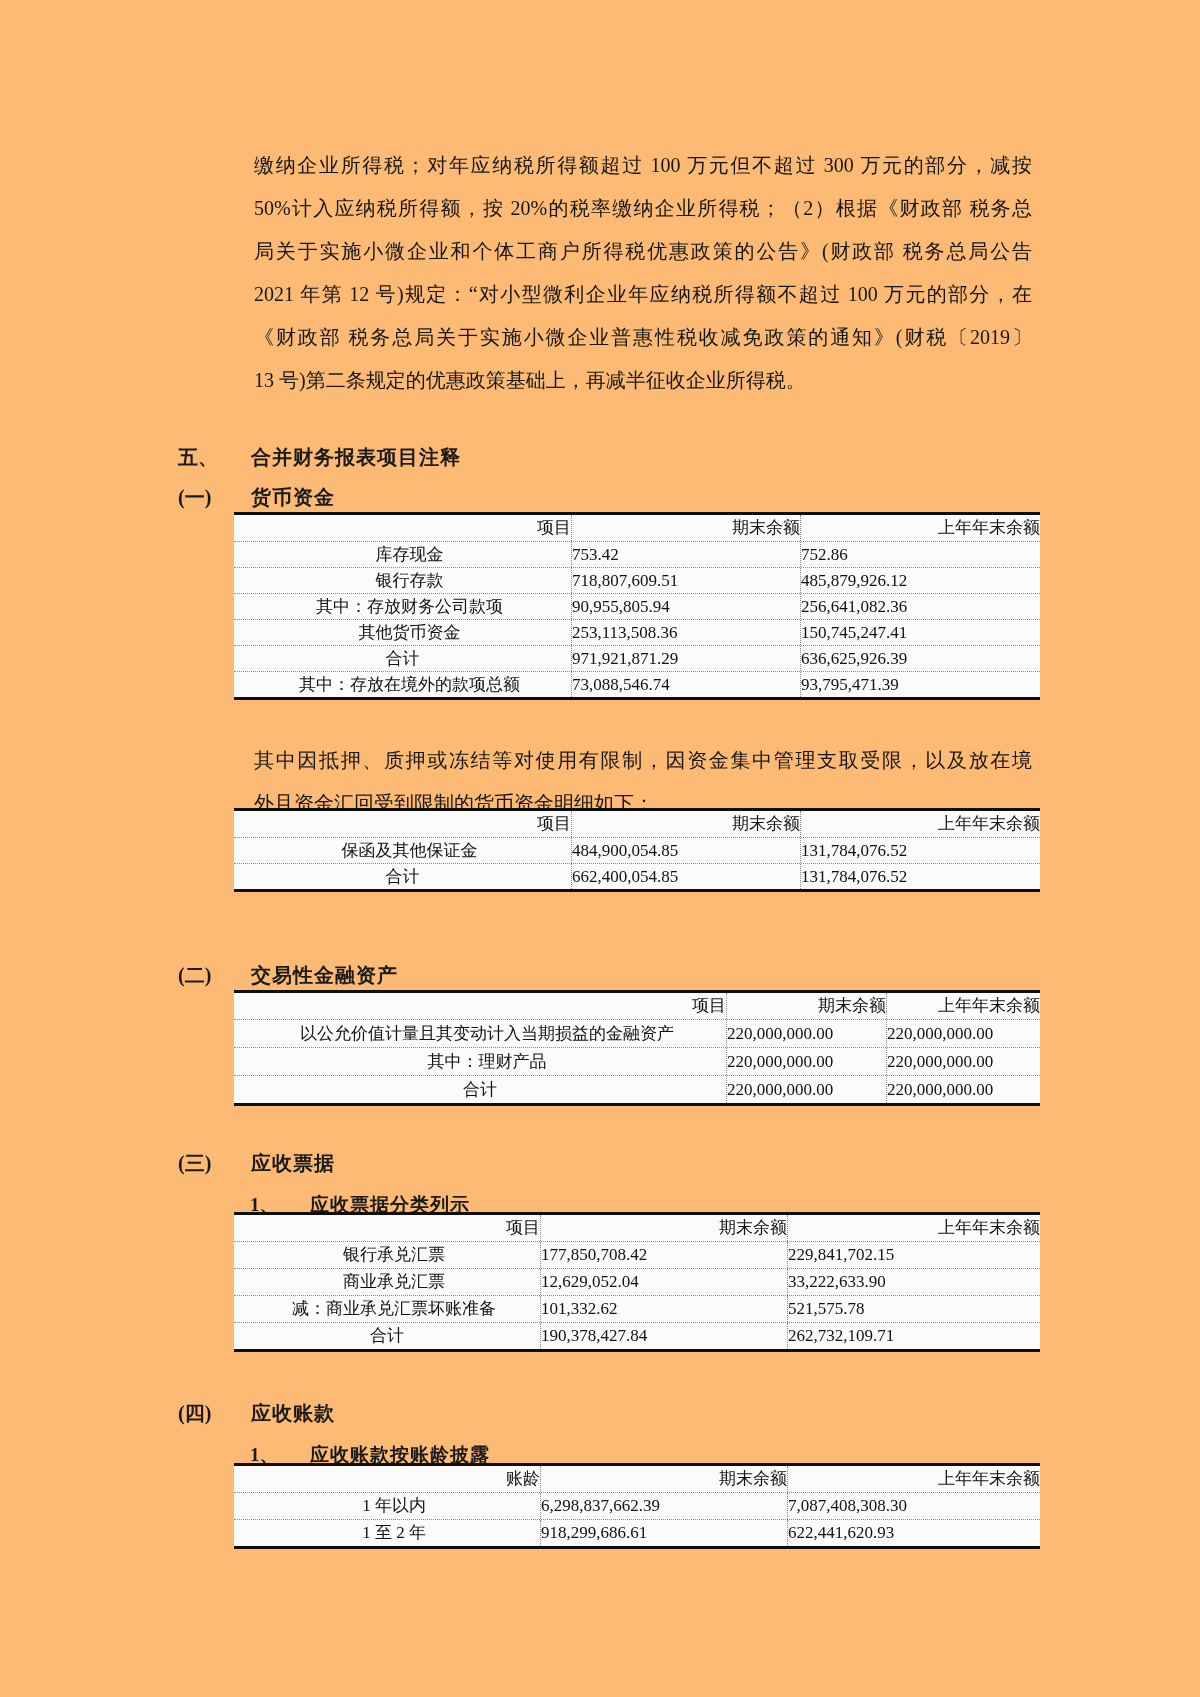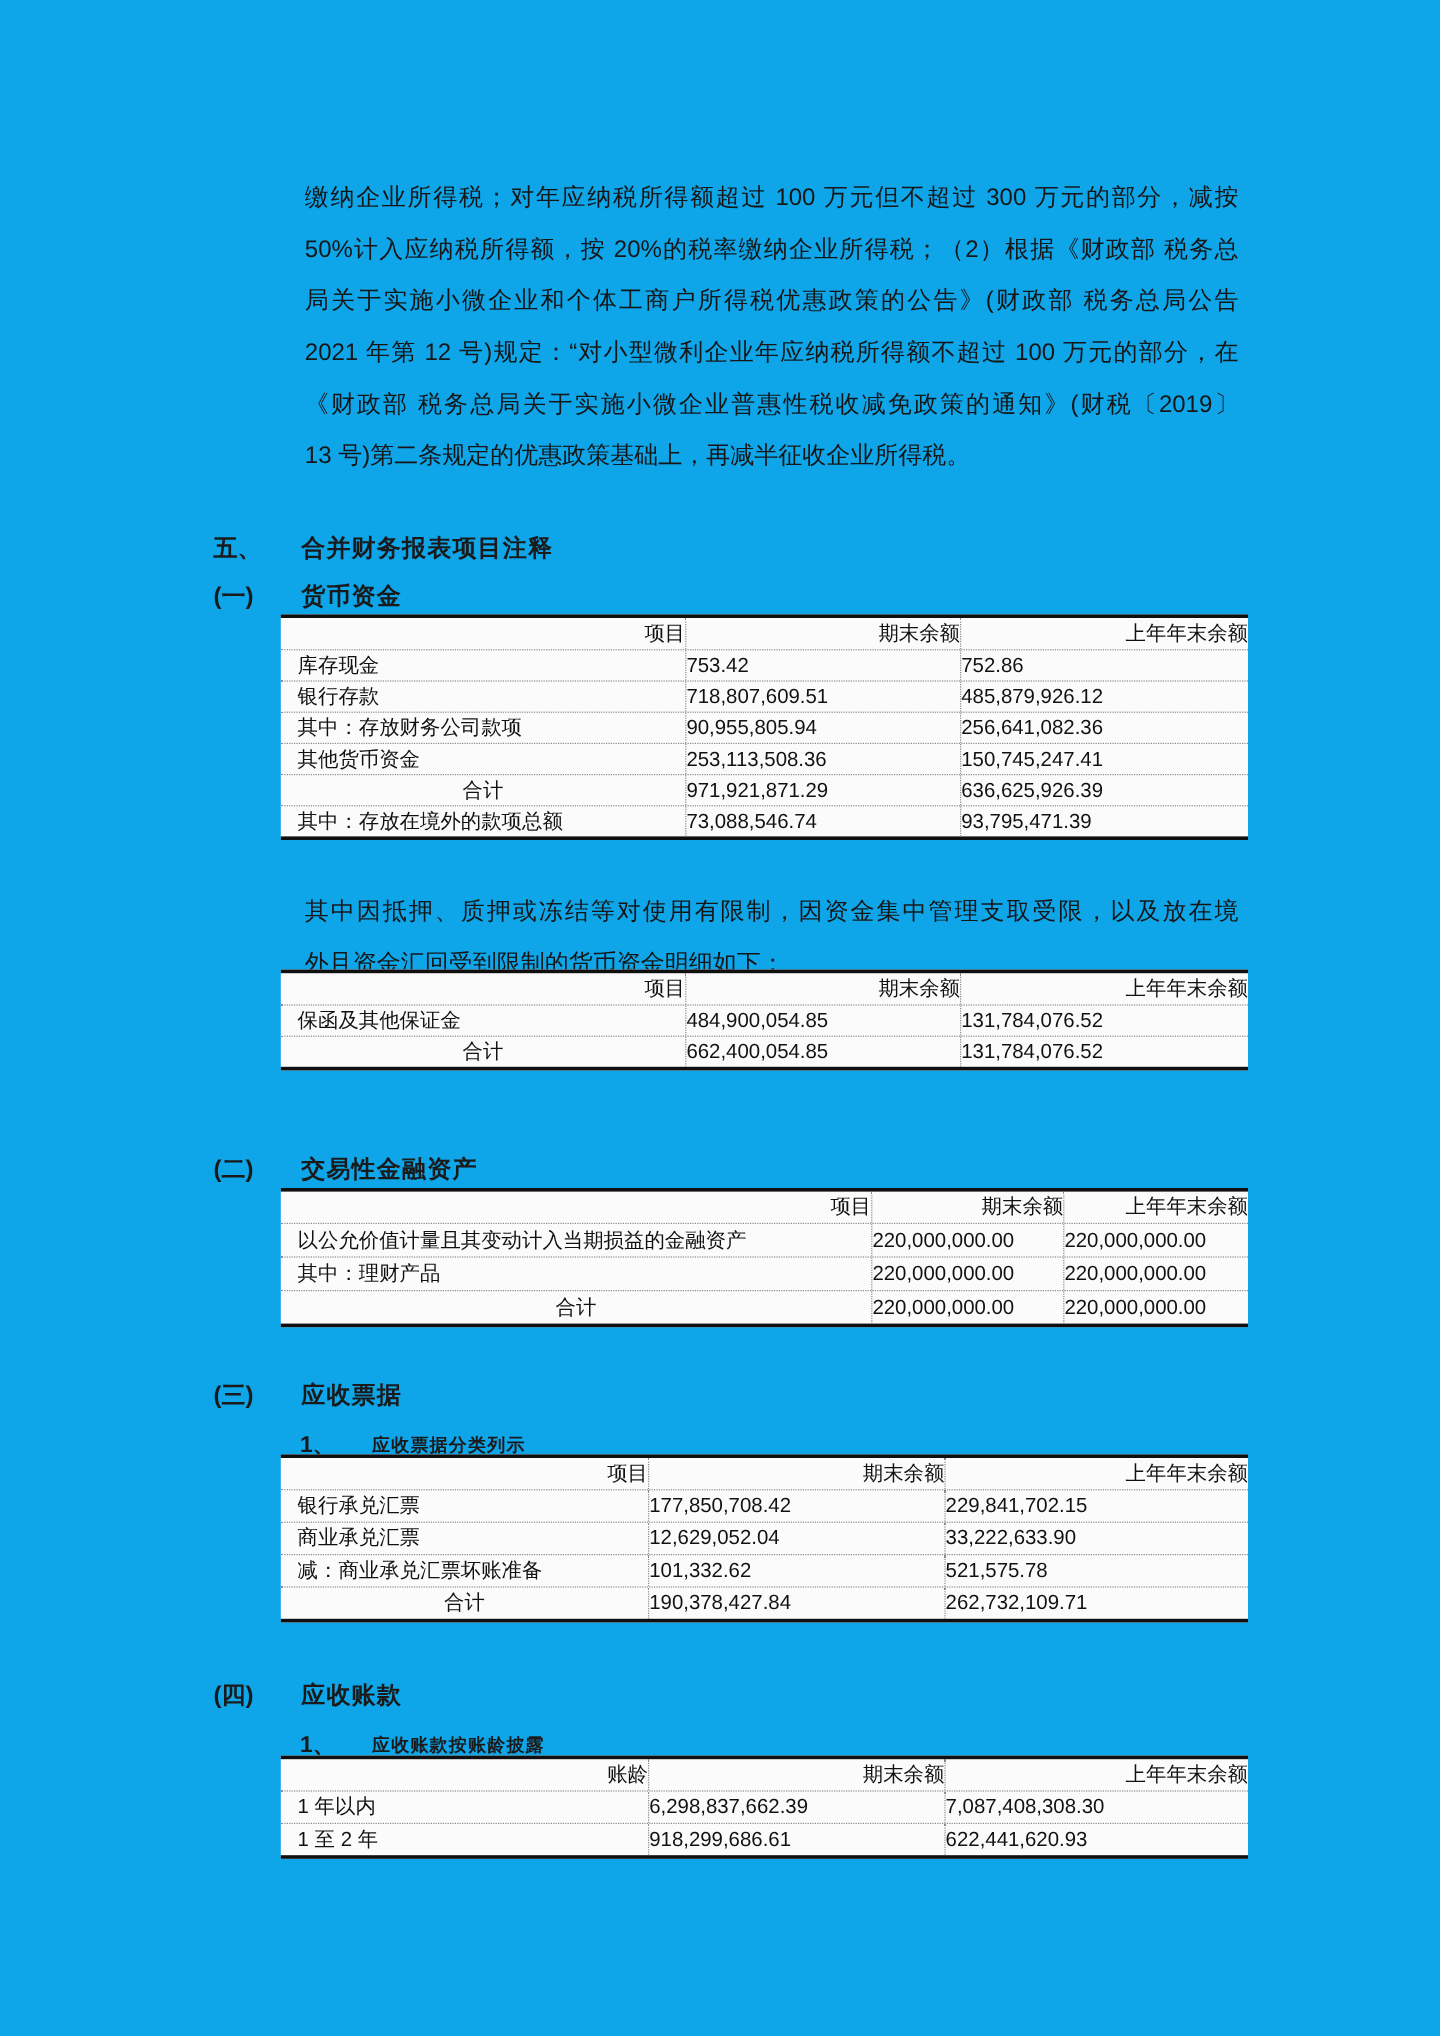--- a/index.html
+++ b/index.html
@@ -1,53 +1,53 @@
 <!DOCTYPE html>
 <html><head>
 <meta charset="utf-8">
 <style>
   html,body { margin:0; padding:0; }
   .page {
     position:relative; width:1200px; height:1697px;
-    background:#0ea5e9; overflow:hidden;
-    font-family:Liberation Sans, sans-serif;
+    background:#fdba74; overflow:hidden;
+    font-family:Liberation Serif, serif;
     color:#1a1a1a;
   }
   
   .pline {
     position:absolute; left:254px; width:778px; height:30px;
     font-size:20px; line-height:30px; white-space:nowrap;
     color:#161616;
   }
   .jline { white-space:normal; text-align:justify; text-align-last:justify; }
   
   .hrow { position:absolute; left:0; width:100%; height:26px; font-weight:bold; }
   .hlabel  { position:absolute; left:178px; font-size:20px; line-height:26px; }
   .htitle  { position:absolute; left:251px; font-size:20px; line-height:26px; letter-spacing:1px; }
   .subnum  { position:absolute; left:250px; font-size:19px; line-height:26px; }
-  .subtitle{ position:absolute; left:310px; font-size:15px; line-height:26px; letter-spacing:1px; }
+  .subtitle{ position:absolute; left:310px; font-size:19px; line-height:26px; letter-spacing:1px; }
   
   .dtable {
     position:absolute; left:234px; width:806px;
     border-top:3px solid #0f0f0f; border-bottom:3px solid #0f0f0f;
     box-sizing:border-box; background:#fbfbfb;
   }
   .trow {
     display:grid; height:var(--rh,25px);
     border-bottom:1px dotted #8a8a8a; box-sizing:content-box;
   }
   .trow:last-child { border-bottom:none; }
   .trow.thead { height:26px; }
   .tcell {
     font-size:17px; line-height:var(--rh,25px); color:#111;
     overflow:hidden; white-space:nowrap; box-sizing:border-box;
   }
   .thead .tcell { line-height:26px; text-align:right; }
   .tcell:nth-child(2), .tcell:nth-child(3) { border-left:1px dotted #8a8a8a; }
-  .c-item   { text-align:left;  padding-left:14px; }
+  .c-item   { text-align:center;  padding-left:14px; }
   .c-center { text-align:center; }
   .c-num    { text-align:left; padding-right:13px; }
   
   .cols-a .trow { grid-template-columns:337px 229px 240px; } 
   .cols-b .trow { grid-template-columns:492px 160px 154px; } 
   .cols-c .trow { grid-template-columns:306px 247px 253px; } 
   .rh25 { --rh:25px; }
   .rh26 { --rh:26px; }
   .rh27 { --rh:27px; }
 </style>

